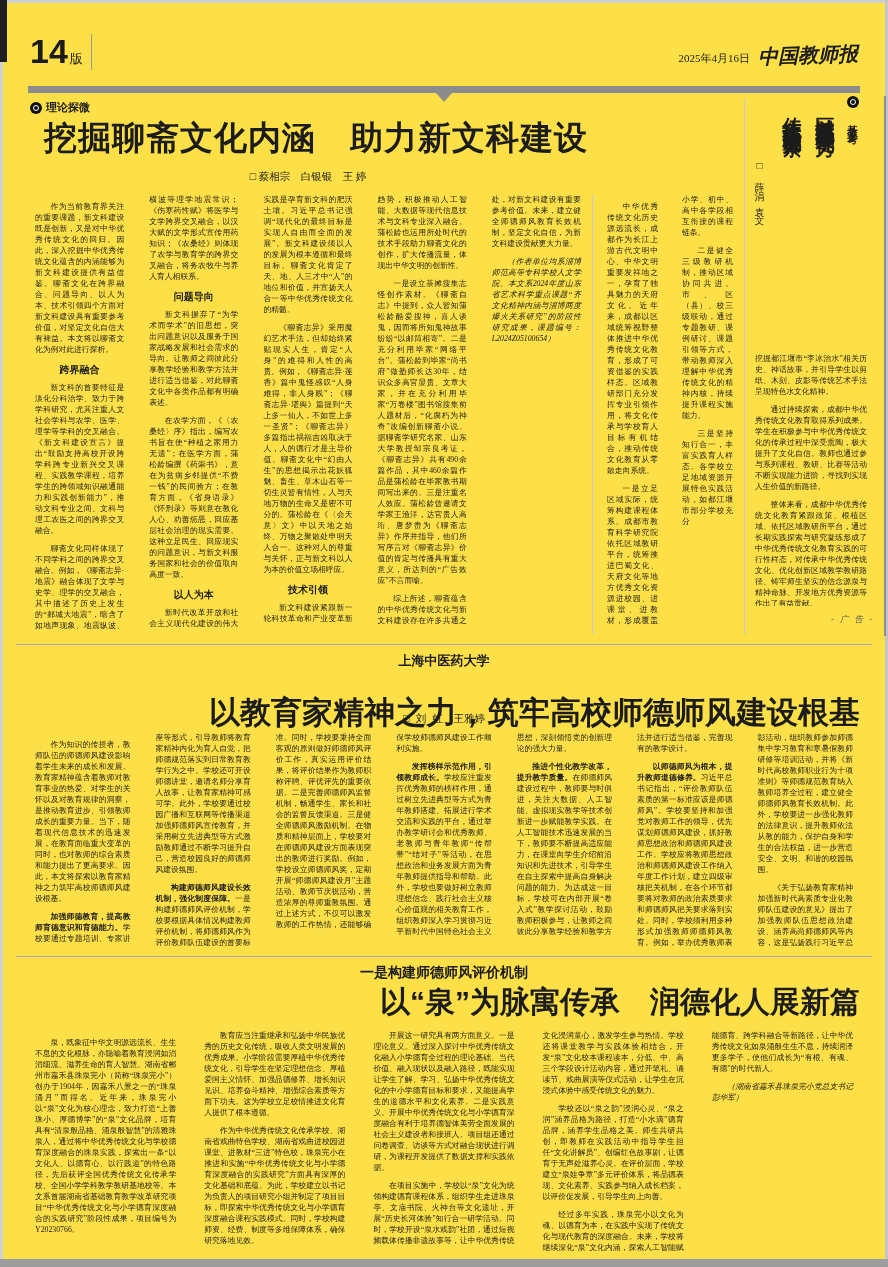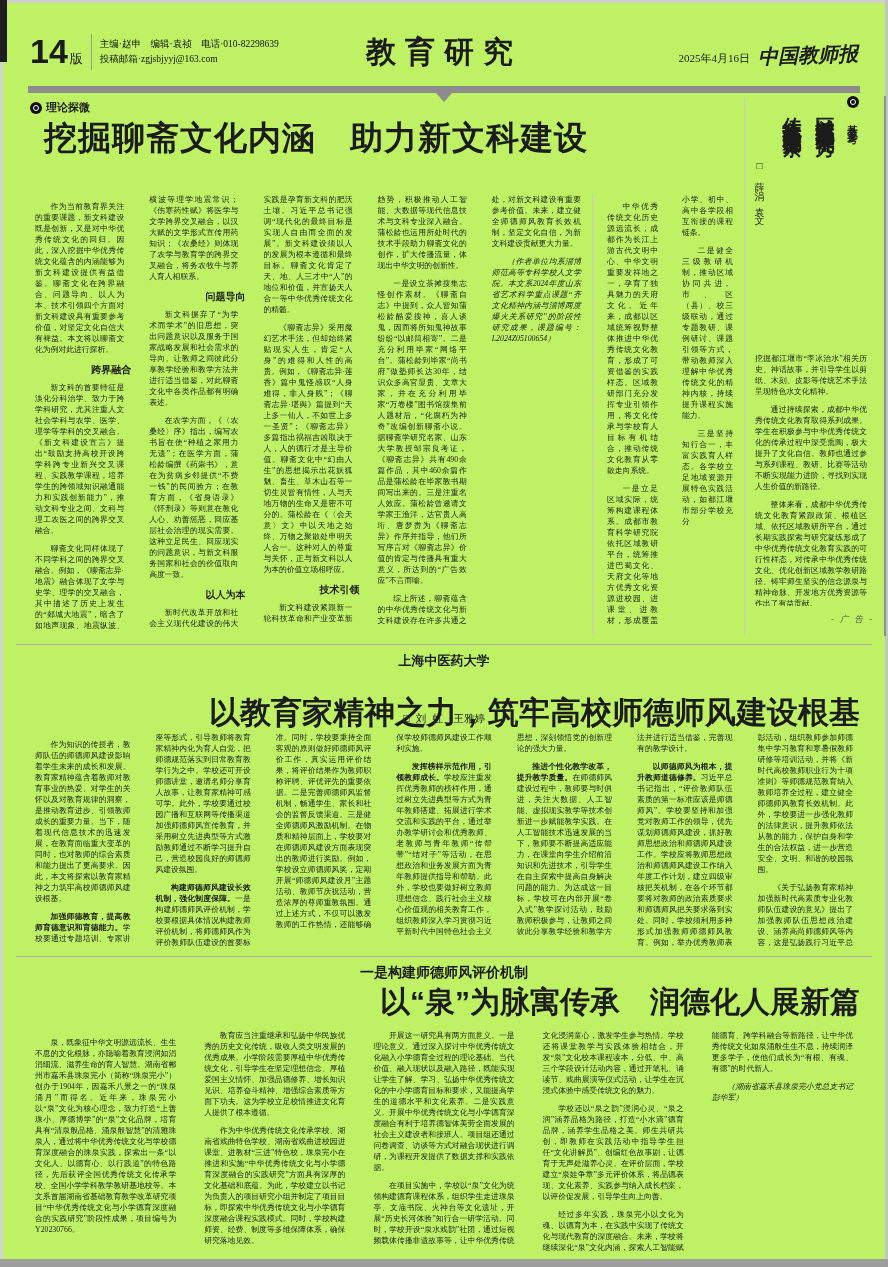--- a/index.html
+++ b/index.html
@@ -1,16 +1,16 @@
 <!DOCTYPE html>
 <html><head>
 <meta charset="utf-8">
 <style>
   html,body{margin:0;padding:0;background:#b9b9b9;}
-  .page{position:relative;width:888px;height:1267px;background:#bef264;overflow:hidden;
+  .page{position:relative;width:888px;height:1267px;background:#fde047;overflow:hidden;
         font-family:"Liberation Serif","DejaVu Serif",serif;color:#1c1c1c;}
   
   .edge-top{position:absolute;left:0;top:0;right:0;height:3px;background:#cfcfcf;}
   .edge-left-dark{position:absolute;left:0;top:0;width:7px;height:62px;background:#1e1e1e;}
   .edge-left{position:absolute;left:0;top:62px;bottom:0;width:3px;background:#d2d2d2;}
   .edge-right{position:absolute;right:0;top:0;bottom:0;width:3px;background:#c4c4c4;}
   .edge-bottom{position:absolute;left:0;right:0;bottom:0;height:8px;background:#9d9d9d;}
   .fold-line{position:absolute;width:2px;background:#8e8e8e;}
 
   
@@ -34,21 +34,21 @@
        font-weight:700;font-size:11px;text-align:right;}
   .tag-icon{display:inline-block;width:12px;height:12px;border-radius:50%;background:#111;position:relative;flex:0 0 auto;}
   .tag-icon::after{content:"";position:absolute;left:3px;top:3px;right:3px;bottom:3px;border:1.5px solid #fff;border-radius:50%;}
 
   
   .art-title{font-family:"Liberation Sans",sans-serif;font-weight:700;text-align:right;white-space:nowrap;}
   .byline{text-align:center;font-size:10.5px;color:#222;}
   .article-body{font-size:7.8px;line-height:11px;text-align:justify;column-fill:auto;overflow:hidden;}
   .article-body p{margin:7px;text-indent:2em;}
   .article-body p.ni{text-indent:0;}
-  .article-body h4{margin:9px 0 7px;font-size:10px;text-align:right;
+  .article-body h4{margin:9px 0 7px;font-size:10px;text-align:center;
        font-family:"Liberation Sans",sans-serif;font-weight:700;}
   .article-body .note{font-style:italic;color:#1a1a1a;}
   .article-body .lead{font-family:"Liberation Sans",sans-serif;font-weight:700;font-style:normal;}
 
   
   .tag-theory{position:absolute;left:30px;top:100px;}
   .art1-title{position:absolute;left:28px;top:116px;width:560px;font-size:33px;letter-spacing:1px;}
   .art1-byline{position:absolute;left:28px;top:170px;width:560px;}
   .art1-body{position:absolute;left:28px;top:194px;width:560px;height:440px;column-count:5;column-gap:11px;}
 
@@ -92,39 +92,35 @@
   <div class="edge-left"></div>
   <div class="edge-right"></div>
   <div class="edge-bottom"></div>
   <div class="fold-line" style="left:884px;top:96px;height:540px;"></div>
 
   <div class="header">
     <div class="hdr-left">
       <span class="page-num">14</span>
       <span class="page-num-label">版</span>
       <span class="hdr-divider"></span>
-      <div class="hdr-info">
-        <div>主编·赵申　编辑·袁祯　电话·010-82298639</div>
-        <div>投稿邮箱·zgjsbjyyj@163.com</div>
-      </div>
     </div>
-    <div class="section-title">教育研究</div>
     <div class="hdr-right">
       <span class="hdr-date">2025年4月16日</span>
       <span class="masthead">中国教师报</span>
     </div>
   </div>
   <div class="header-rule"></div>
   <div class="header-tri"></div>
 
   <div class="tag tag-theory">
     <span class="tag-icon"></span>
     <span>理论探微</span>
   </div>
   <div class="art-title art1-title">挖掘聊斋文化内涵　助力新文科建设</div>
+  <div class="byline art1-byline">□ 蔡相宗　白银银　王 婷</div>
   <div class="article-body art1-body">
       <p>作为当前教育界关注的重要课题，新文科建设既是创新，又是对中华优秀传统文化的回归。因此，深入挖掘中华优秀传统文化蕴含的内涵能够为新文科建设提供有益借鉴。聊斋文化在跨界融合、问题导向、以人为本、技术引领四个方面对新文科建设具有重要参考价值，对坚定文化自信大有裨益。本文将以聊斋文化为例对此进行探析。</p>
       <h4>跨界融合</h4>
       <p>新文科的首要特征是淡化分科治学、致力于跨学科研究，尤其注重人文社会学科与农学、医学、理学等学科的交叉融合。《新文科建设宣言》提出“鼓励支持高校开设跨学科跨专业新兴交叉课程、实践教学课程，培养学生的跨领域知识融通能力和实践创新能力”，推动文科专业之间、文科与理工农医之间的跨界交叉融合。</p>
       <p>聊斋文化同样体现了不同学科之间的跨界交叉融合。例如，《聊斋志异·地震》融合体现了文学与史学、理学的交叉融合，其中描述了历史上发生的“郯城大地震”，暗含了如地声现象、地震纵波、横波等理学地震常识；《伤寒药性赋》将医学与文学跨界交叉融合，以汉大赋的文学形式宣传用药知识；《农桑经》则体现了农学与教育学的跨界交叉融合，将务农牧牛与养人育人相联系。</p>
       <h4>问题导向</h4>
       <p>新文科摒弃了“为学术而学术”的旧思想，突出问题意识以及服务于国家战略发展和社会需求的导向。让教师之间彼此分享教学经验和教学方法并进行适当借鉴，对此聊斋文化中各类作品都有明确表述。</p>
       <p>在农学方面，《〈农桑经〉序》指出，编写农书旨在使“种植之家用力无遗”；在医学方面，蒲松龄编撰《药崇书》，意在为贫病乡邻提供“不费一钱”的民间验方；在教育方面，《省身语录》《怀刑录》等则意在教化人心、劝善惩恶，回应基层社会治理的现实需要。这种立足民生、回应现实的问题意识，与新文科服务国家和社会的价值取向高度一致。</p>
       <h4>以人为本</h4>
       <p>新时代改革开放和社会主义现代化建设的伟大实践是孕育新文科的肥沃土壤。习近平总书记强调“现代化的最终目标是实现人自由而全面的发展”。新文科建设须以人的发展为根本遵循和最终目标。聊斋文化肯定了天、地、人三才中“人”的地位和价值，并宣扬天人合一等中华优秀传统文化的精髓。</p>

